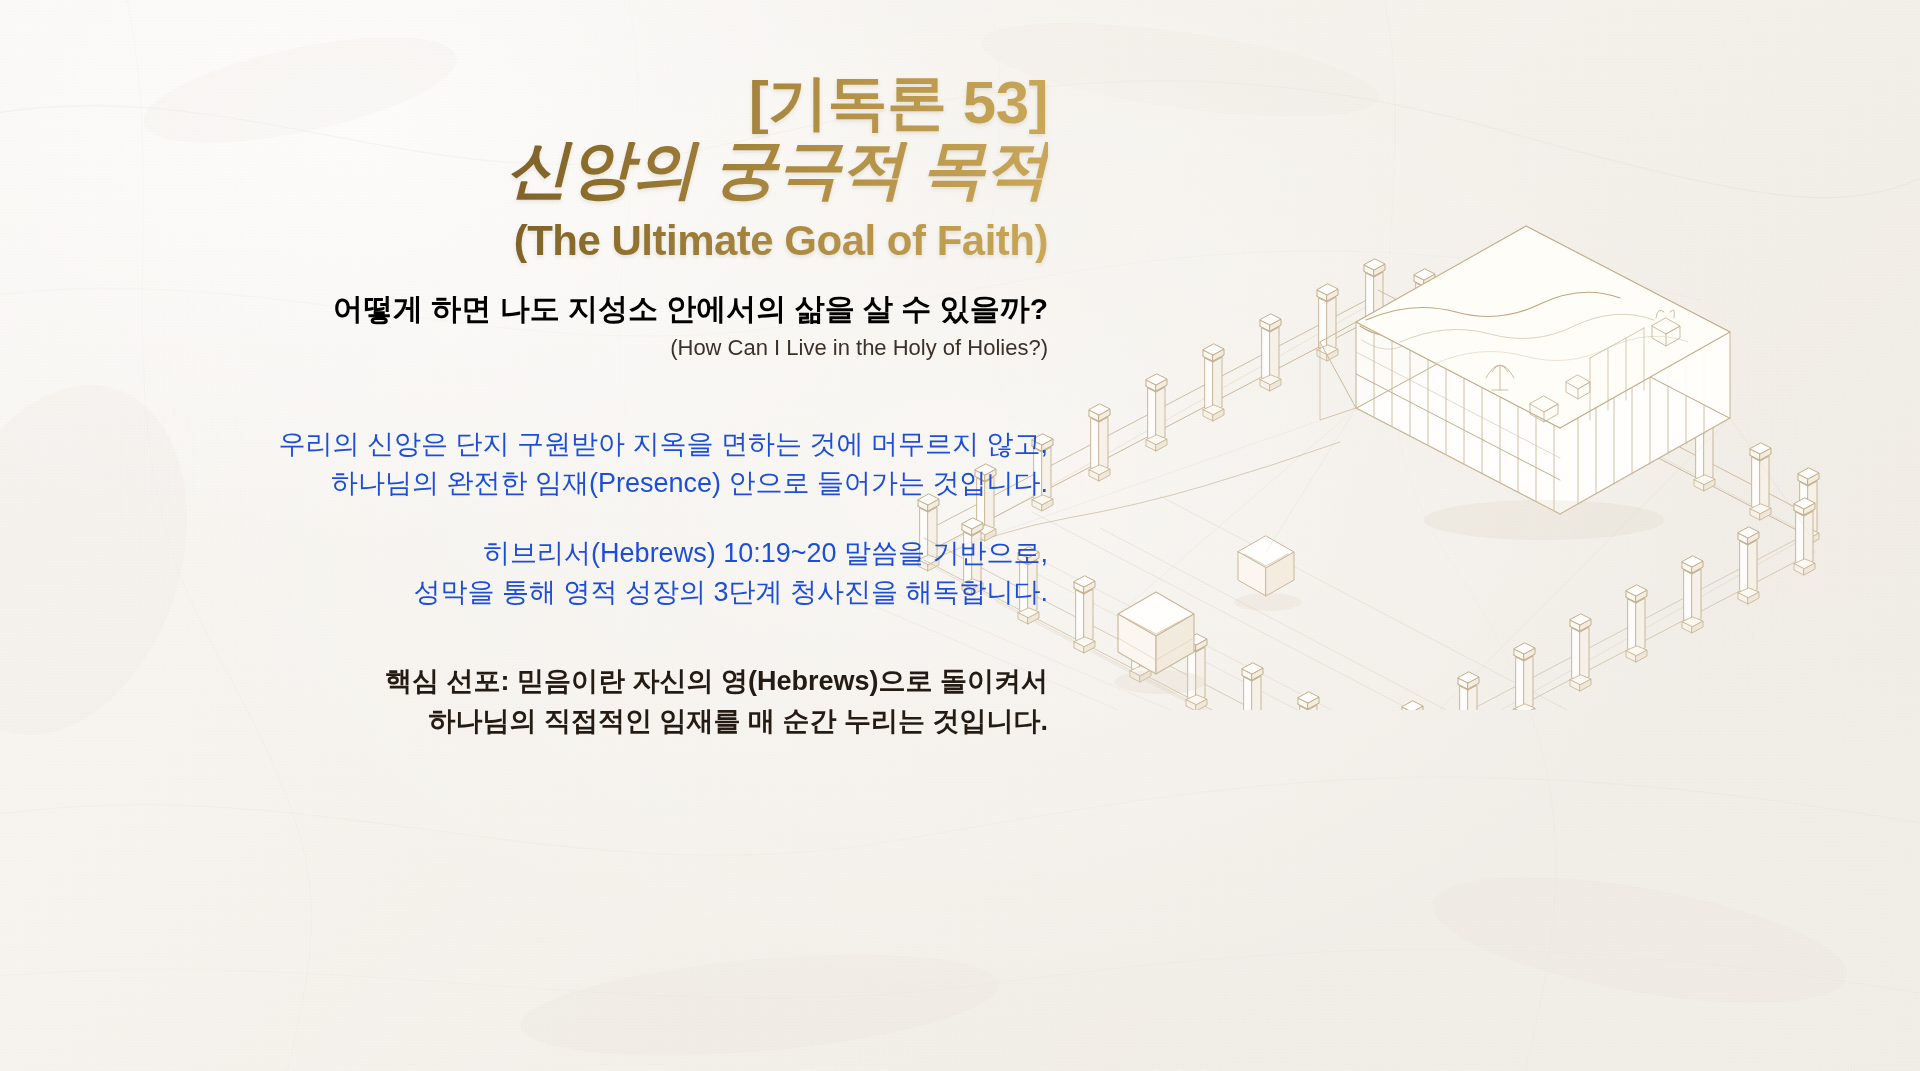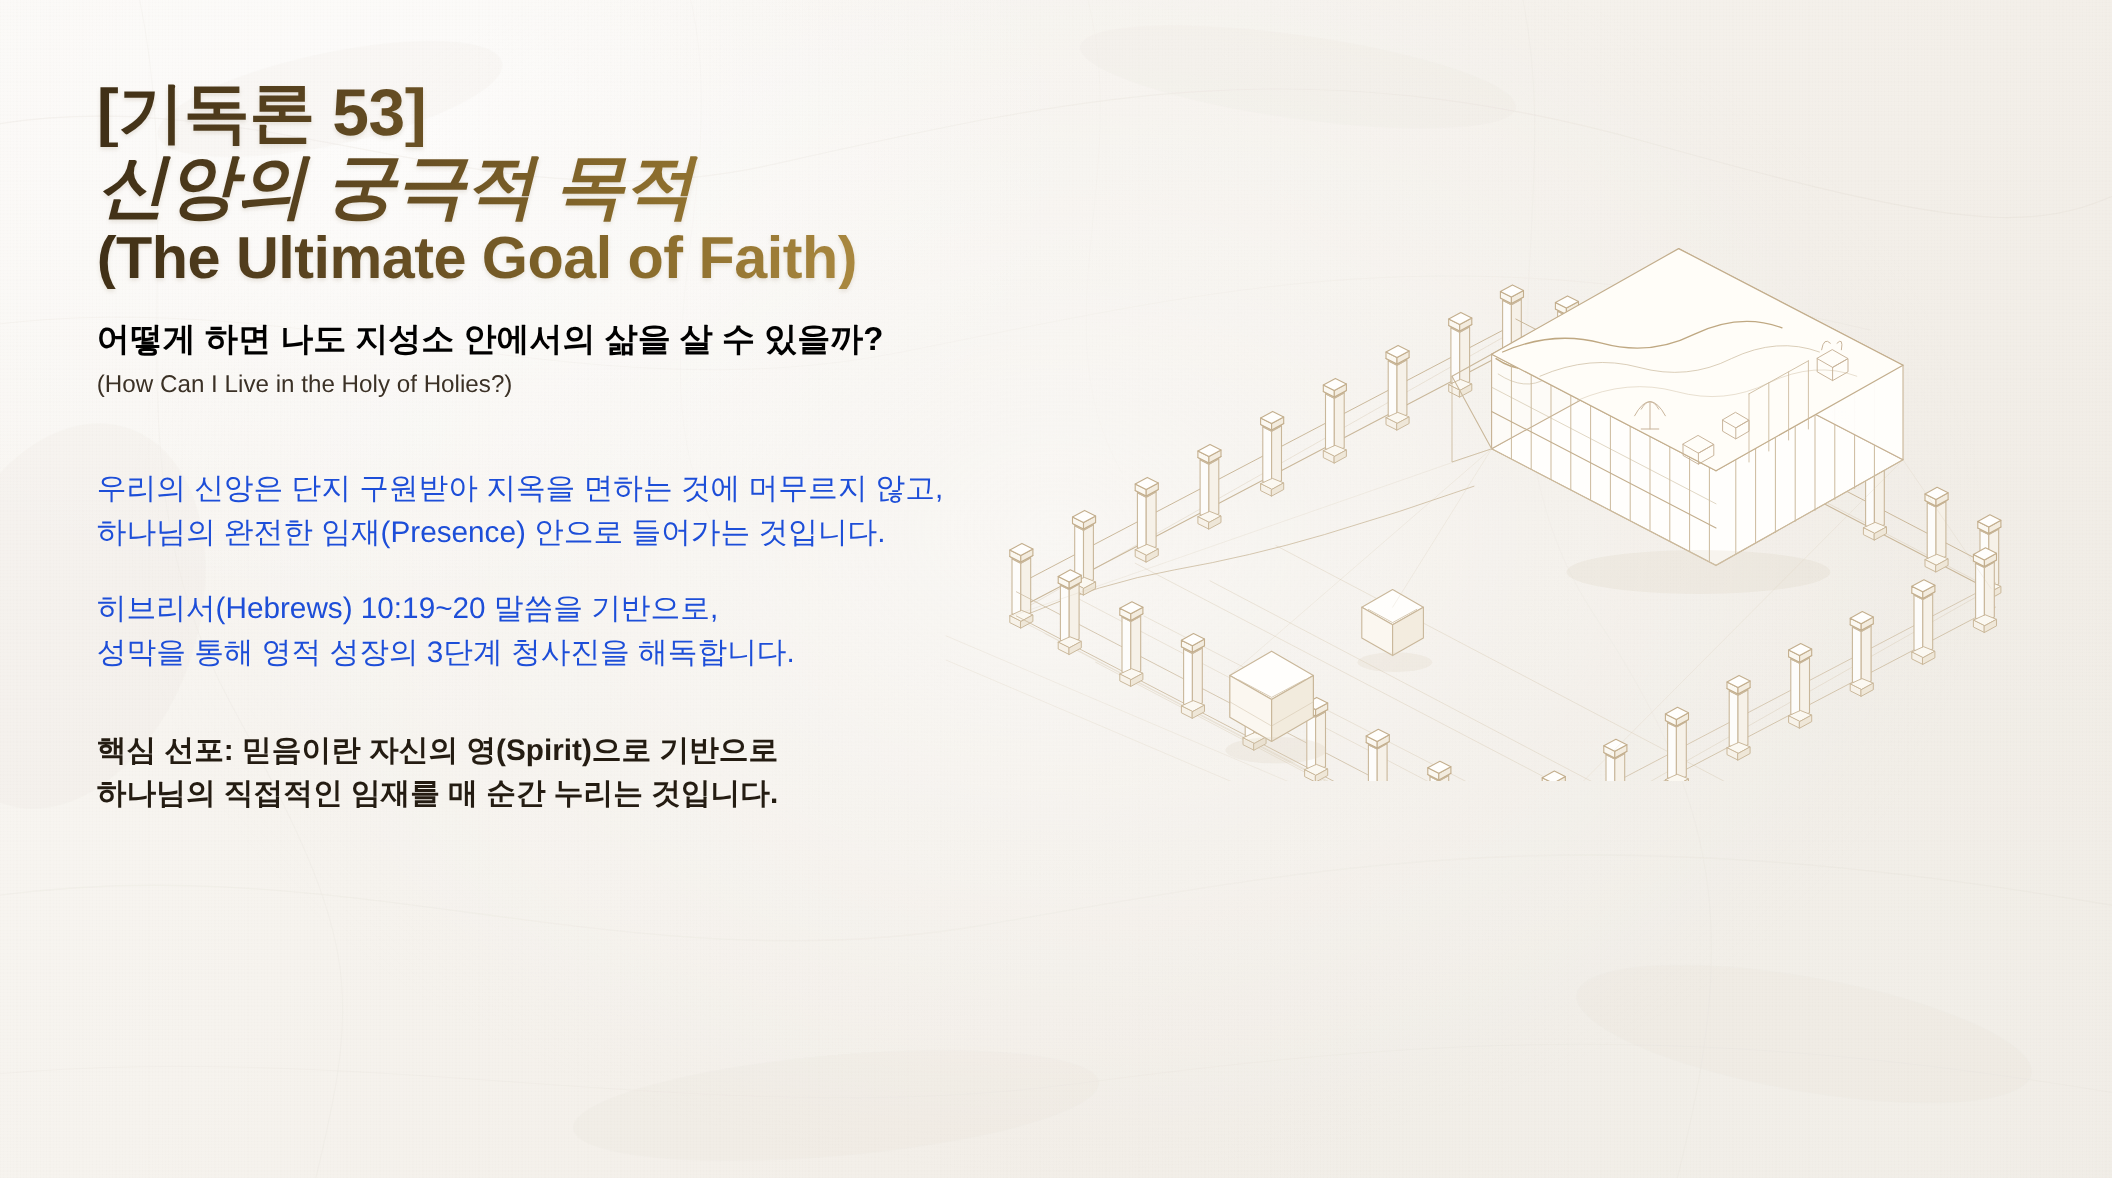--- a/index.html
+++ b/index.html
@@ -10,20 +10,21 @@
   body {
     font-family: "Liberation Sans", "DejaVu Sans", sans-serif;
   }
 
   #slide {
     position: relative;
     width: 1920px;
     height: 1071px;
     overflow: hidden;
     background: #f7f5f2;
+    text-align: right;
   }
 
   
   .bg-base {
     position: absolute;
     inset: 0;
     background:
       radial-gradient(ellipse 900px 600px at 18% 12%, #fdfcfb 0%, rgba(253,252,251,0) 70%),
       radial-gradient(ellipse 1000px 700px at 85% 88%, #f2efe9 0%, rgba(242,239,233,0) 72%),
       linear-gradient(135deg, #faf8f5 0%, #f6f3ee 38%, #f3efe9 62%, #efebe4 100%);
@@ -77,21 +78,21 @@
     background: linear-gradient(100deg, #3f2f16 0%, #5b4520 22%, #8a6c2c 52%, #b08e44 76%, #caa85a 100%);
     -webkit-background-clip: text;
     background-clip: text;
     color: transparent;
     -webkit-text-fill-color: transparent;
     text-shadow: none;
     filter: drop-shadow(0 2px 2px rgba(120,100,60,0.16));
   }
   .title-1 { font-size: 60px; }
   .title-2 { font-size: 64px; margin-top: 2px; font-style: italic; }
-  .title-3 { font-size: 54px; margin-top: 4px; }
+  .title-3 { font-size: 42px; margin-top: 16px; }
 
   .subtitle-block {
     margin-top: 26px;
     color: #33291c;
   }
   .subtitle-ko {
     font-size: 30px;
     font-weight: 700;
     line-height: 1.35;
     color: #000000;
@@ -423,18 +424,18 @@
       <span class="ln">우리의 신앙은 단지 구원받아 지옥을 면하는 것에 머무르지 않고,</span>
       <span class="ln">하나님의 완전한 임재(Presence) 안으로 들어가는 것입니다.</span>
     </div>
 
     <div class="para para-2">
       <span class="ln">히브리서(Hebrews) 10:19~20 말씀을 기반으로,</span>
       <span class="ln">성막을 통해 영적 성장의 3단계 청사진을 해독합니다.</span>
     </div>
 
     <div class="para para-3">
-      <span class="ln">핵심 선포: 믿음이란 자신의 영(Spirit)으로 기반으로</span>
+      <span class="ln">핵심 선포: 믿음이란 자신의 영(Hebrews)으로 돌이켜서</span>
       <span class="ln">하나님의 직접적인 임재를 매 순간 누리는 것입니다.</span>
     </div>
 
   </div>
 </div>
 
 </body></html>

